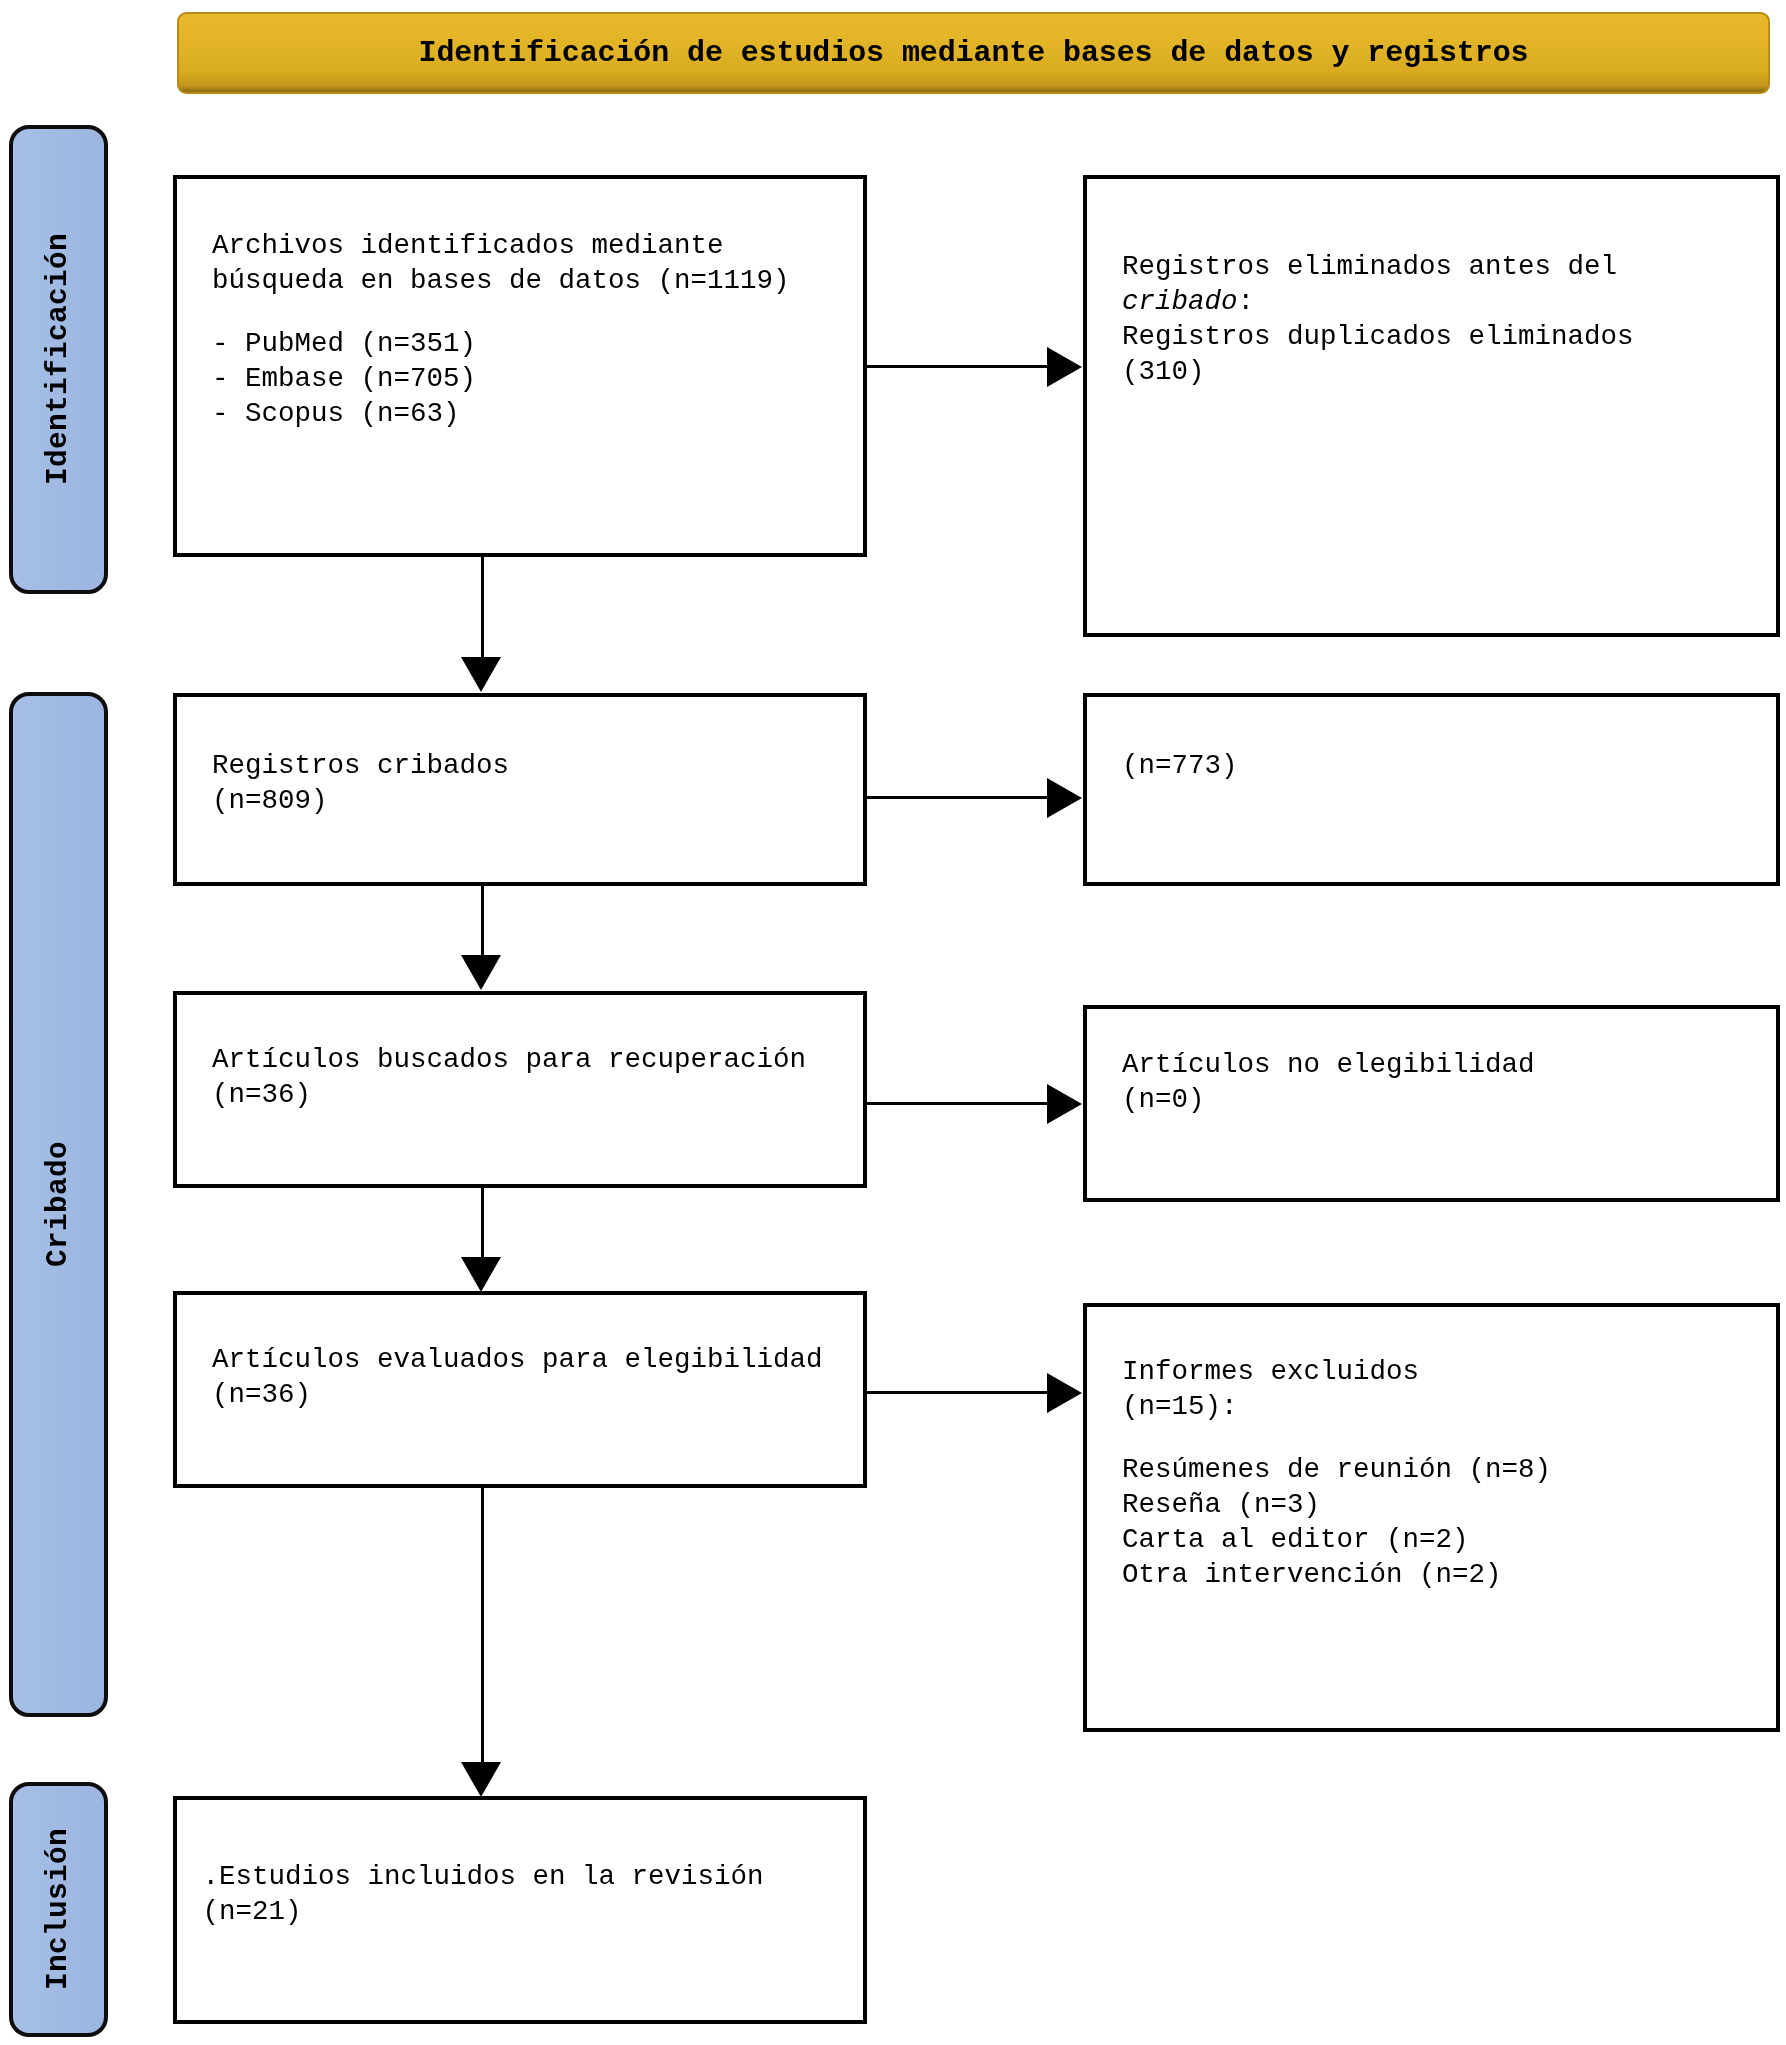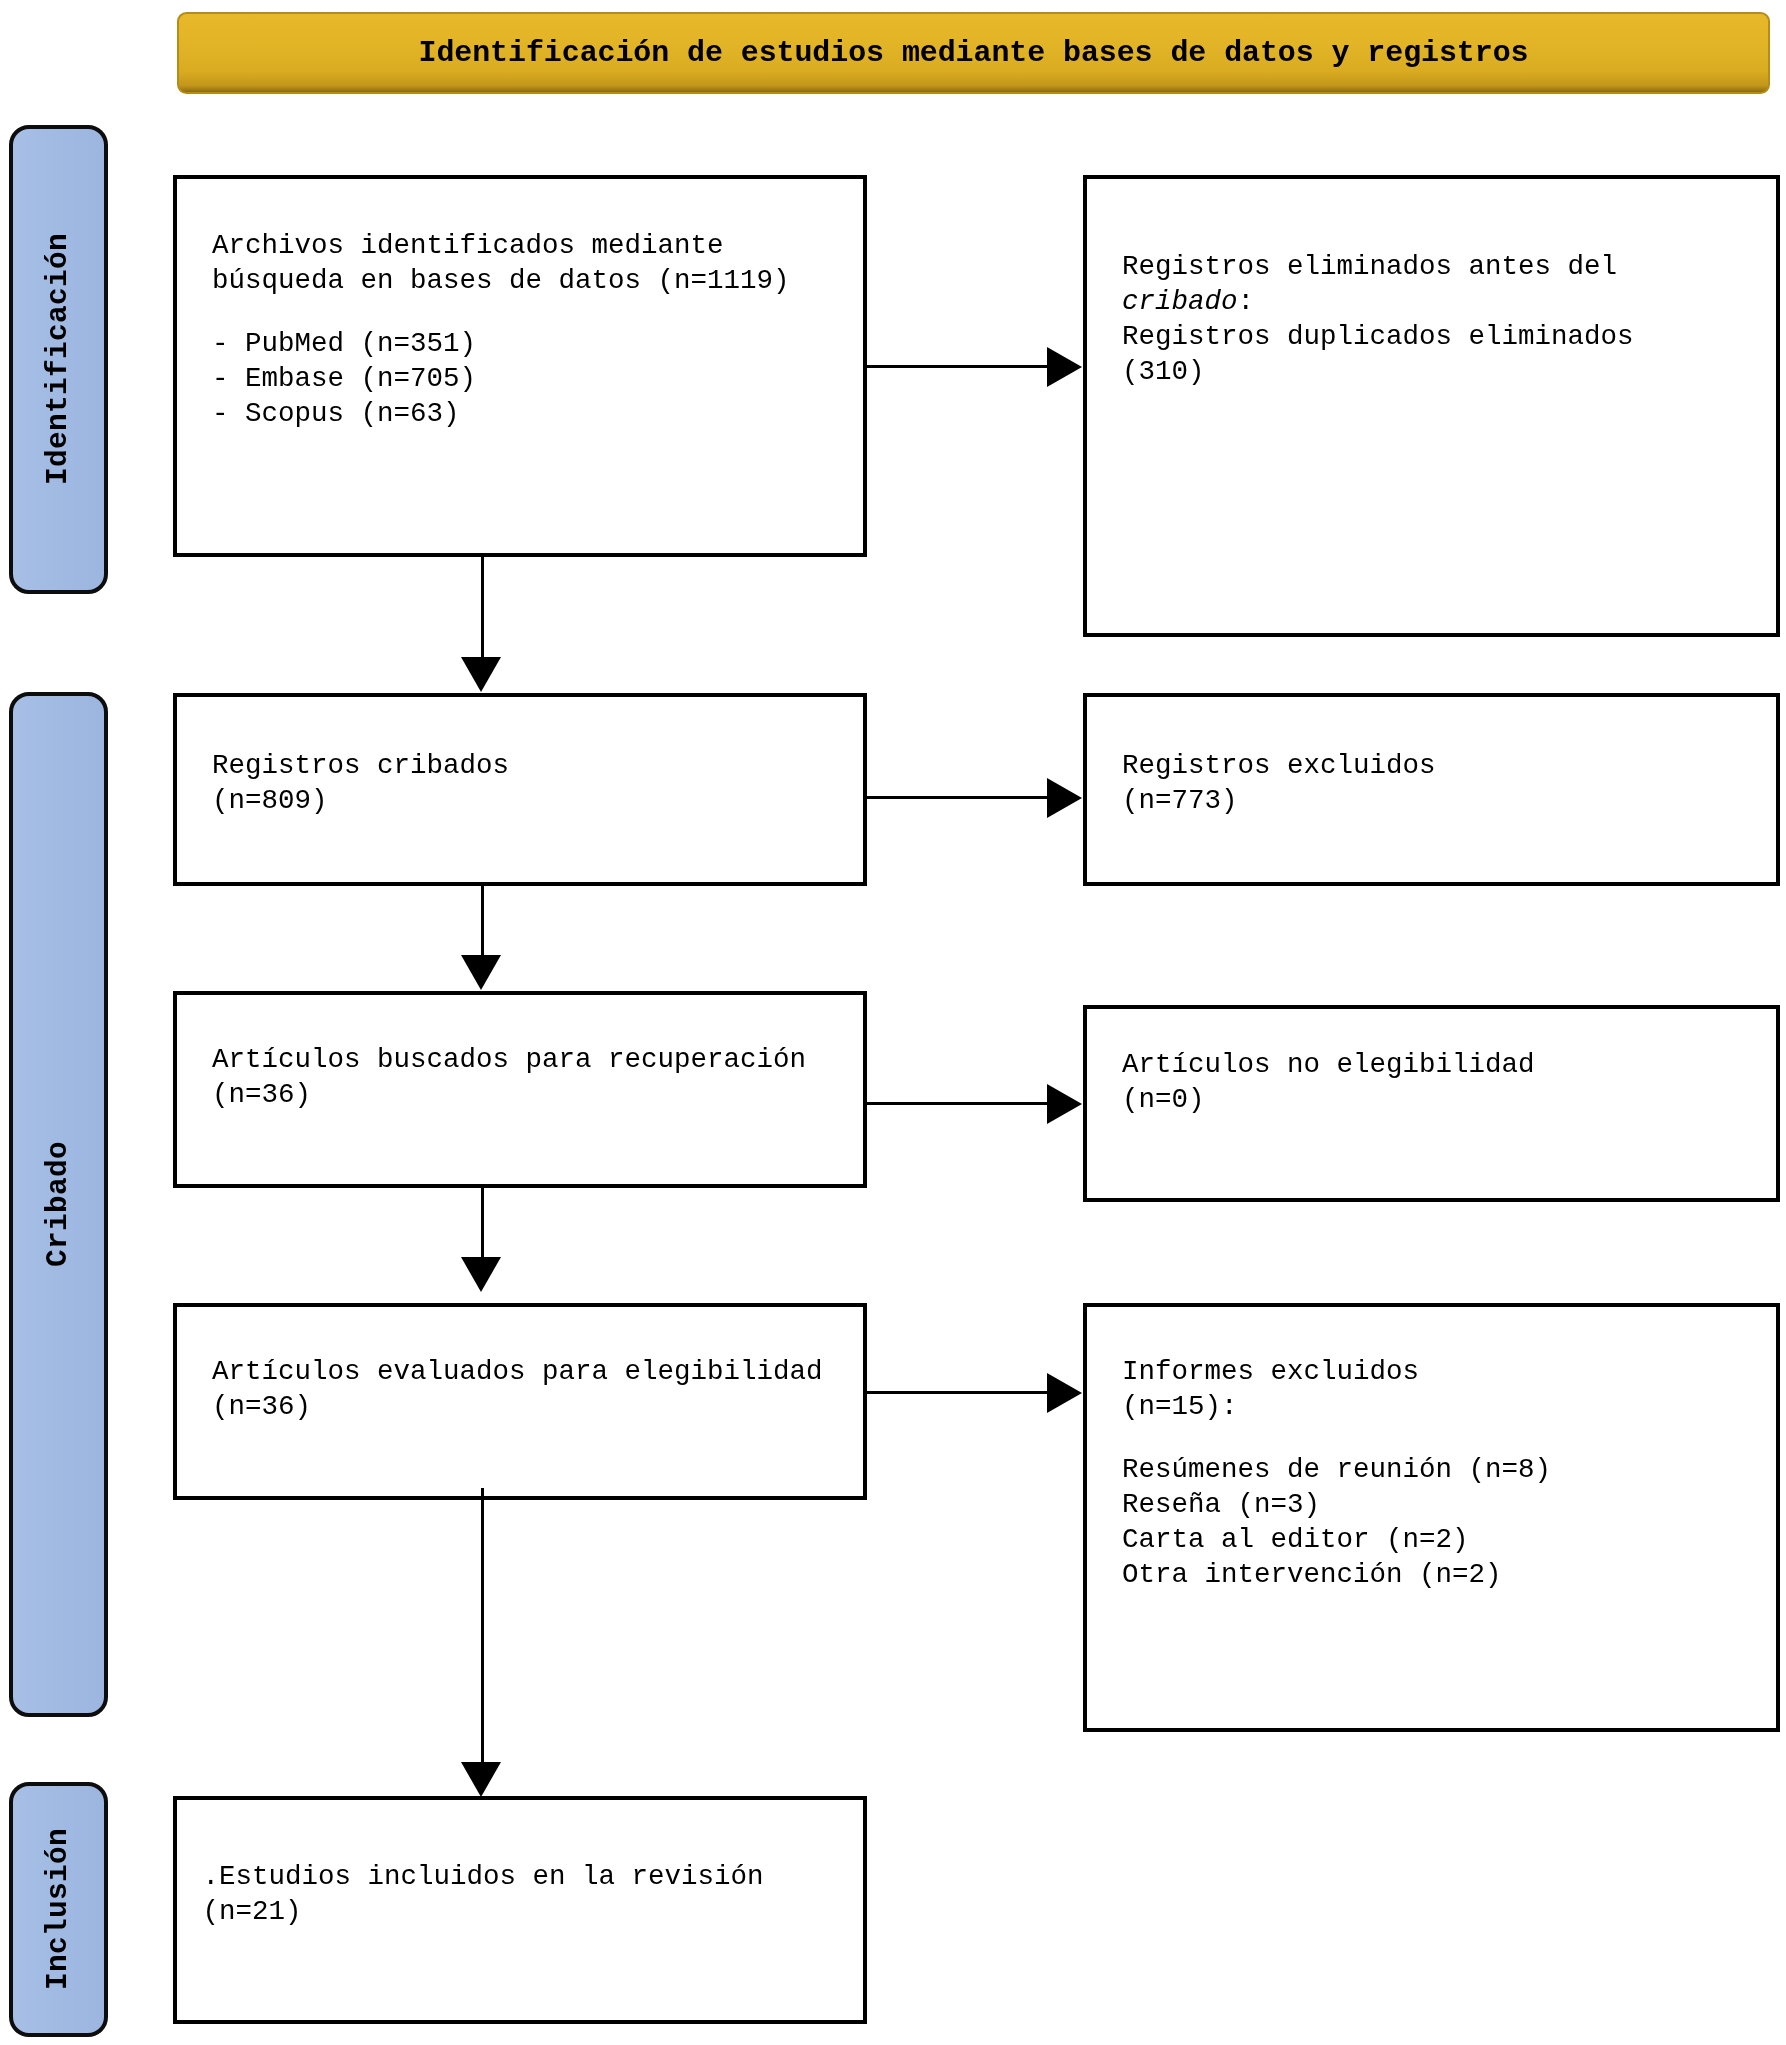--- a/index.html
+++ b/index.html
@@ -86,21 +86,21 @@
   .box-inner p { margin: 0; }
   .gap { height: 28px; }
   .ital { font-style: italic; }
 
   #box-identified  { left: 173px;  top: 175px;  width: 694px; height: 382px; }
   #box-removed     { left: 1083px; top: 175px;  width: 697px; height: 462px; }
   #box-screened    { left: 173px;  top: 693px; width: 694px; height: 193px; }
   #box-excluded    { left: 1083px; top: 693px; width: 697px; height: 193px; }
   #box-sought      { left: 173px;  top: 991px; width: 694px; height: 197px; }
   #box-notretr     { left: 1083px; top: 1005px; width: 697px; height: 197px; }
-  #box-assessed    { left: 173px;  top: 1291px; width: 694px; height: 197px; margin-top: 12px; }
+  #box-assessed    { left: 173px;  top: 1291px; width: 694px; height: 197px; }
   #box-reports-exc { left: 1083px; top: 1303px; width: 697px; height: 429px; }
   #box-included    { left: 173px;  top: 1796px; width: 694px; height: 228px; }
 
   #box-identified  .box-inner { top: 50px;  }
   #box-removed     .box-inner { top: 71px; }
   #box-screened    .box-inner { top: 52px;  }
   #box-excluded    .box-inner { top: 52px;  }
   #box-sought      .box-inner { top: 48px;  }
   #box-notretr     .box-inner { top: 39px;  }
   #box-assessed    .box-inner { top: 48px;  }
@@ -174,21 +174,20 @@
 
   <div class="box" id="box-screened">
     <div class="box-inner">
       <p> Registros cribados</p>
       <p>(n=809)</p>
     </div>
   </div>
 
   <div class="box" id="box-excluded">
     <div class="box-inner">
-      <p>Registros excluidos</p>
       <p>(n=773)</p>
     </div>
   </div>
 
   <div class="box" id="box-sought">
     <div class="box-inner">
       <p>Artículos buscados para recuperación</p>
       <p>(n=36)</p>
     </div>
   </div>

